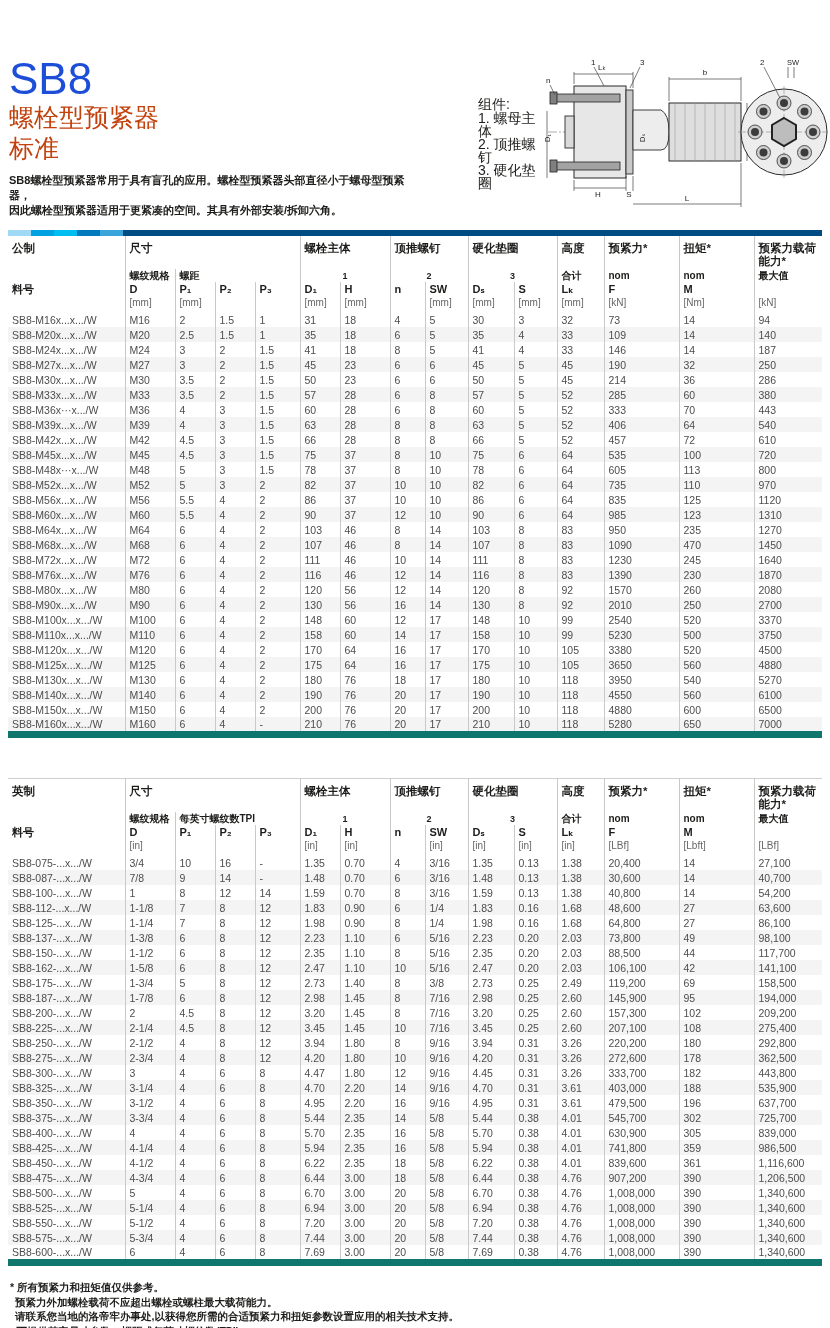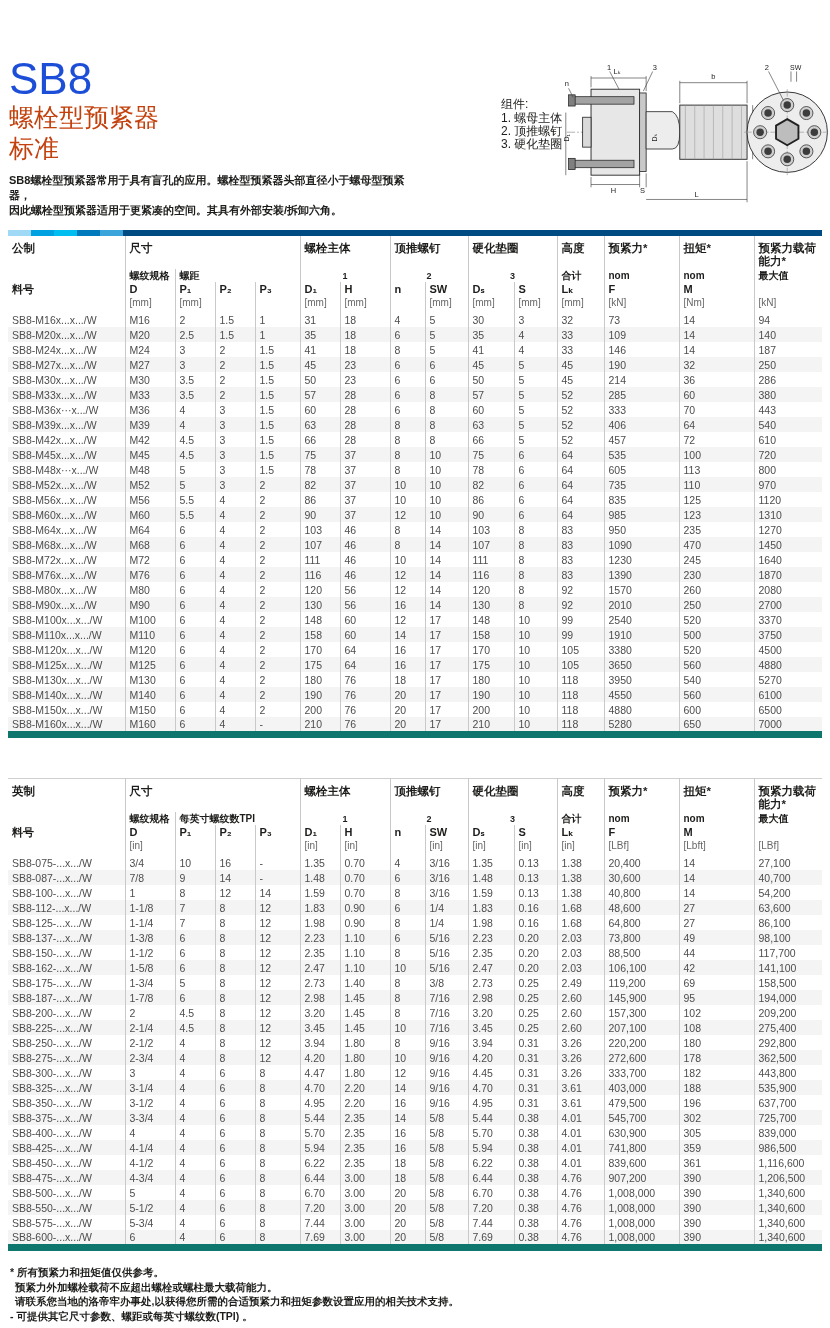--- a/index.html
+++ b/index.html
@@ -7,21 +7,21 @@
   .page{position:relative;width:830px;height:1328px;background:#fff;overflow:hidden;}
 
   
   .head{margin:56px 0 0 9px;}
   .title{font-size:44px;line-height:46px;font-weight:400;color:#1d4ed8;letter-spacing:0;}
   .subtitle{font-size:25px;line-height:31px;font-weight:400;color:#c2410c;}
   .intro{margin-top:9px;font-size:11px;line-height:15px;font-weight:700;color:#1d1d1b;width:400px;}
 
   
   .diagram{position:absolute;left:478px;top:56px;width:350px;height:160px;display:flex;}
-  .components{width:66px;font-size:12px;line-height:13px;color:#1d1d1b;padding-top:42px;margin-left:23px;}
+  .components{width:66px;font-size:14px;line-height:13px;color:#1d1d1b;padding-top:42px;}
   .components .c-title{margin-bottom:1px;}
   svg text{font-family:"Liberation Sans","DejaVu Sans",sans-serif;fill:#1d1d1b;}
 
   
   .bar{display:flex;height:6px;width:814px;margin:0 0 0 8px;}
   .bar i{display:block;height:6px;width:23px;}
   .bar .rest{flex:1;}
   table{border-collapse:collapse;table-layout:fixed;width:814px;margin-left:8px;}
   th,td{font-size:10.5px;text-align:left;padding:1px 4px;vertical-align:middle;
         border-left:1px solid #c9c9c9;overflow:hidden;white-space:nowrap;color:#4d4d4d;}
@@ -624,21 +624,21 @@
             <td>6</td>
             <td>4</td>
             <td>2</td>
             <td>158</td>
             <td>60</td>
             <td>14</td>
             <td>17</td>
             <td>158</td>
             <td>10</td>
             <td>99</td>
-            <td>1910</td>
+            <td>5230</td>
             <td>500</td>
             <td>3750</td>
           </tr>
           <tr>
             <td>SB8-M120x...x.../W</td>
             <td>M120</td>
             <td>6</td>
             <td>4</td>
             <td>2</td>
             <td>170</td>
@@ -1205,20 +1205,37 @@
             <td>20</td>
             <td>5/8</td>
             <td>6.70</td>
             <td>0.38</td>
             <td>4.76</td>
             <td>1,008,000</td>
             <td>390</td>
             <td>1,340,600</td>
           </tr>
           <tr>
+            <td>SB8-525-...x.../W</td>
+            <td>5-1/4</td>
+            <td>4</td>
+            <td>6</td>
+            <td>8</td>
+            <td>6.94</td>
+            <td>3.00</td>
+            <td>20</td>
+            <td>5/8</td>
+            <td>6.94</td>
+            <td>0.38</td>
+            <td>4.76</td>
+            <td>1,008,000</td>
+            <td>390</td>
+            <td>1,340,600</td>
+          </tr>
+          <tr>
             <td>SB8-550-...x.../W</td>
             <td>5-1/2</td>
             <td>4</td>
             <td>6</td>
             <td>8</td>
             <td>7.20</td>
             <td>3.00</td>
             <td>20</td>
             <td>5/8</td>
             <td>7.20</td>

